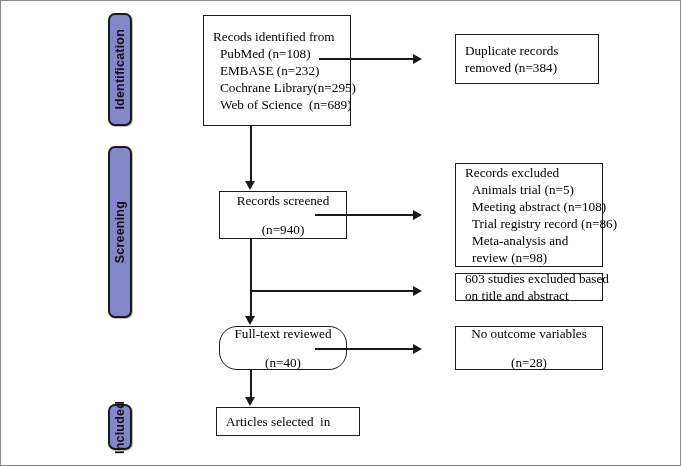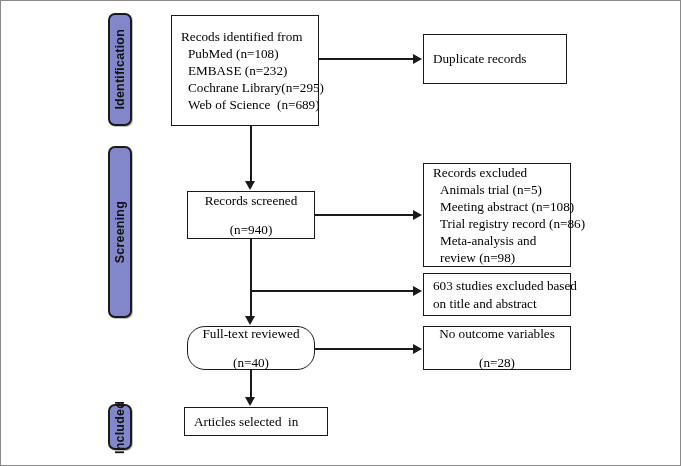--- a/index.html
+++ b/index.html
@@ -47,20 +47,21 @@
     position: absolute;
     background: #ffffff;
     border: 1.6px solid #1a1a1a;
     box-sizing: border-box;
     display: flex;
     flex-direction: column;
     justify-content: center;
     font-size: 13.2px;
     line-height: 1.30;
     color: #000000;
+    margin-left: 32px;
   }
   .box .ln { white-space: pre; }
   .box.left-align { align-items: flex-start; padding-left: 9px; }
   .box.center-align { align-items: center; text-align: center; gap: 12px; }
   .box.indent .ln.sub { padding-left: 7px; }
 
   
   .vline, .hline {
     position: absolute;
     background: #1a1a1a;
@@ -104,37 +105,38 @@
   <div class="box left-align indent" style="left:170px; top:14px; width:148px; height:111px;">
     <div class="ln">Recods identified from</div>
     <div class="ln sub">PubMed (n=108)</div>
     <div class="ln sub">EMBASE (n=232)</div>
     <div class="ln sub">Cochrane Library(n=295)</div>
     <div class="ln sub">Web of Science  (n=689)</div>
   </div>
 
   <div class="box left-align" style="left:422px; top:33px; width:144px; height:50px;">
     <div class="ln">Duplicate records</div>
+    <div class="ln">removed (n=384)</div>
   </div>
 
   <div class="box center-align" style="left:186px; top:190px; width:128px; height:48px;">
     <div class="ln">Records screened</div>
     <div class="ln">(n=940)</div>
   </div>
 
   <div class="box left-align indent" style="left:422px; top:162px; width:148px; height:104px;">
     <div class="ln">Records excluded</div>
     <div class="ln sub">Animals trial (n=5)</div>
     <div class="ln sub">Meeting abstract (n=108)</div>
     <div class="ln sub">Trial registry record (n=86)</div>
     <div class="ln sub">Meta-analysis and</div>
     <div class="ln sub">review (n=98)</div>
   </div>
 
-  <div class="box left-align" style="left:422px; top:272px; width:148px; height:43px;text-align:right;">
+  <div class="box left-align" style="left:422px; top:272px; width:148px; height:28px;text-align:right;">
     <div class="ln">603 studies excluded based</div>
     <div class="ln">on title and abstract</div>
   </div>
 
   <div class="box center-align" style="left:186px; top:325px; width:128px; height:44px;border-radius:18px;">
     <div class="ln">Full-text reviewed</div>
     <div class="ln">(n=40)</div>
   </div>
 
   <div class="box center-align" style="left:422px; top:325px; width:148px; height:44px;text-align:center;">

